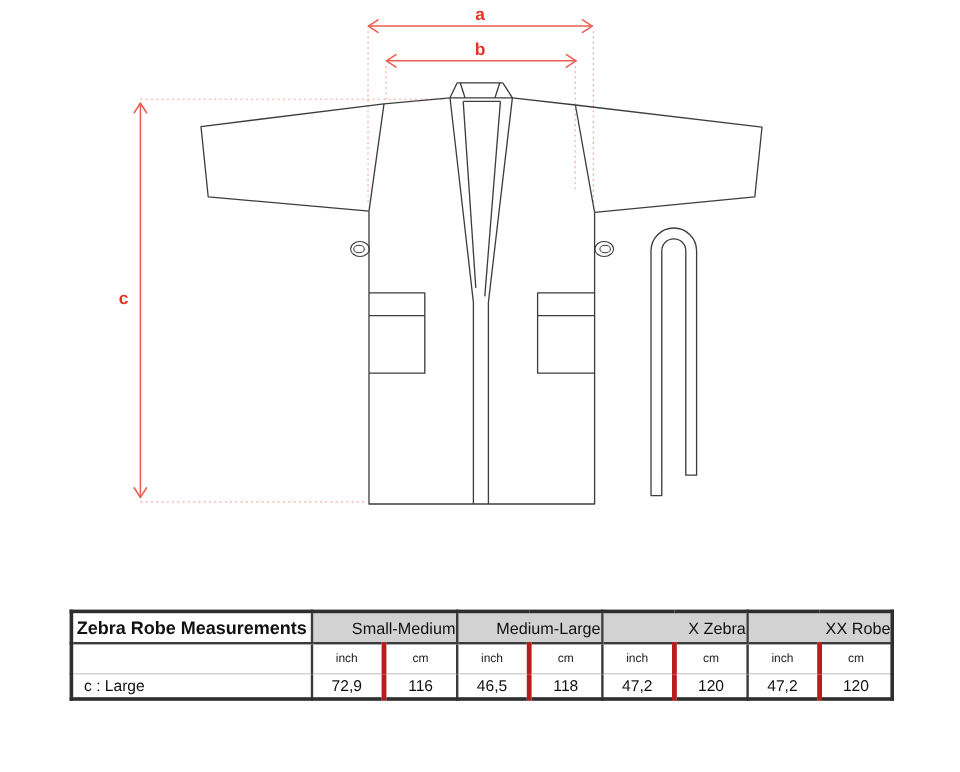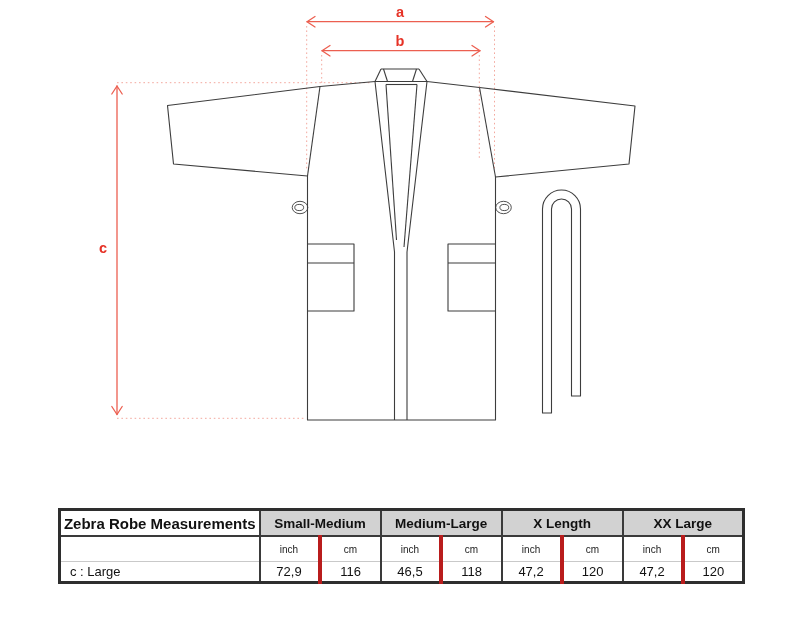--- a/index.html
+++ b/index.html
@@ -7,21 +7,21 @@
         font-family:"Liberation Sans",sans-serif;}
   #diagram{position:absolute;left:0;top:0;width:800px;height:500px;}
 
   
   #size-table{position:absolute;left:58px;top:508px;border-collapse:collapse;table-layout:fixed;
               width:685px;background:#ffffff;border:3px solid #2e2e2e;color:#111;}
   #size-table td,#size-table th{padding:0;margin:0;text-align:center;vertical-align:middle;
               overflow:hidden;white-space:nowrap;}
   #size-table .hdr-row th{height:24px;border-bottom:2px solid #3a3a3a;}
   #size-table .title-cell{background:#ffffff;font-size:15px;font-weight:700;}
-  #size-table .size-cell{background:#d2d2d2;font-size:13.5px;font-weight:700;}
+  #size-table .size-cell{background:#d2d2d2;font-size:13.5px;font-weight:400;text-align:right;}
   #size-table .unit-row td{height:24px;font-size:10px;color:#222;}
   #size-table .data-row td{height:24px;font-size:13px;font-weight:400;}
   #size-table .data-row:last-child td{height:19px;}
   #size-table .row-label{text-align:left;padding-left:9px;font-size:12.5px;font-weight:700;}
   #size-table .grp{border-left:2px solid #3a3a3a;}          
   #size-table .cm-col{border-left:4px solid #b91c1c;}        
   #size-table .unit-row td,#size-table .data-row td{border-top:1px solid #c9c9c9;}
   #size-table .unit-row td.grp,#size-table .data-row td.grp{border-left:2px solid #3a3a3a;}
 </style>
 </head>
@@ -131,22 +131,22 @@
       <col style="width:60px">
         <col style="width:61px">
       <col style="width:60px">
         <col style="width:61px">
     </colgroup>
     <tbody>
         <tr class="hdr-row">
       <th class="title-cell">Zebra Robe Measurements</th>
       <th class="size-cell grp" colspan="2">Small-Medium</th>
       <th class="size-cell grp" colspan="2">Medium-Large</th>
-      <th class="size-cell grp" colspan="2">X Length</th>
-      <th class="size-cell grp" colspan="2">XX Large</th>
+      <th class="size-cell grp" colspan="2">X Zebra</th>
+      <th class="size-cell grp" colspan="2">XX Robe</th>
     </tr>
     <tr class="unit-row">
       <td></td>
       <td class="grp">inch</td>
       <td class="cm-col">cm</td>
       <td class="grp">inch</td>
       <td class="cm-col">cm</td>
       <td class="grp">inch</td>
       <td class="cm-col">cm</td>
       <td class="grp">inch</td>

